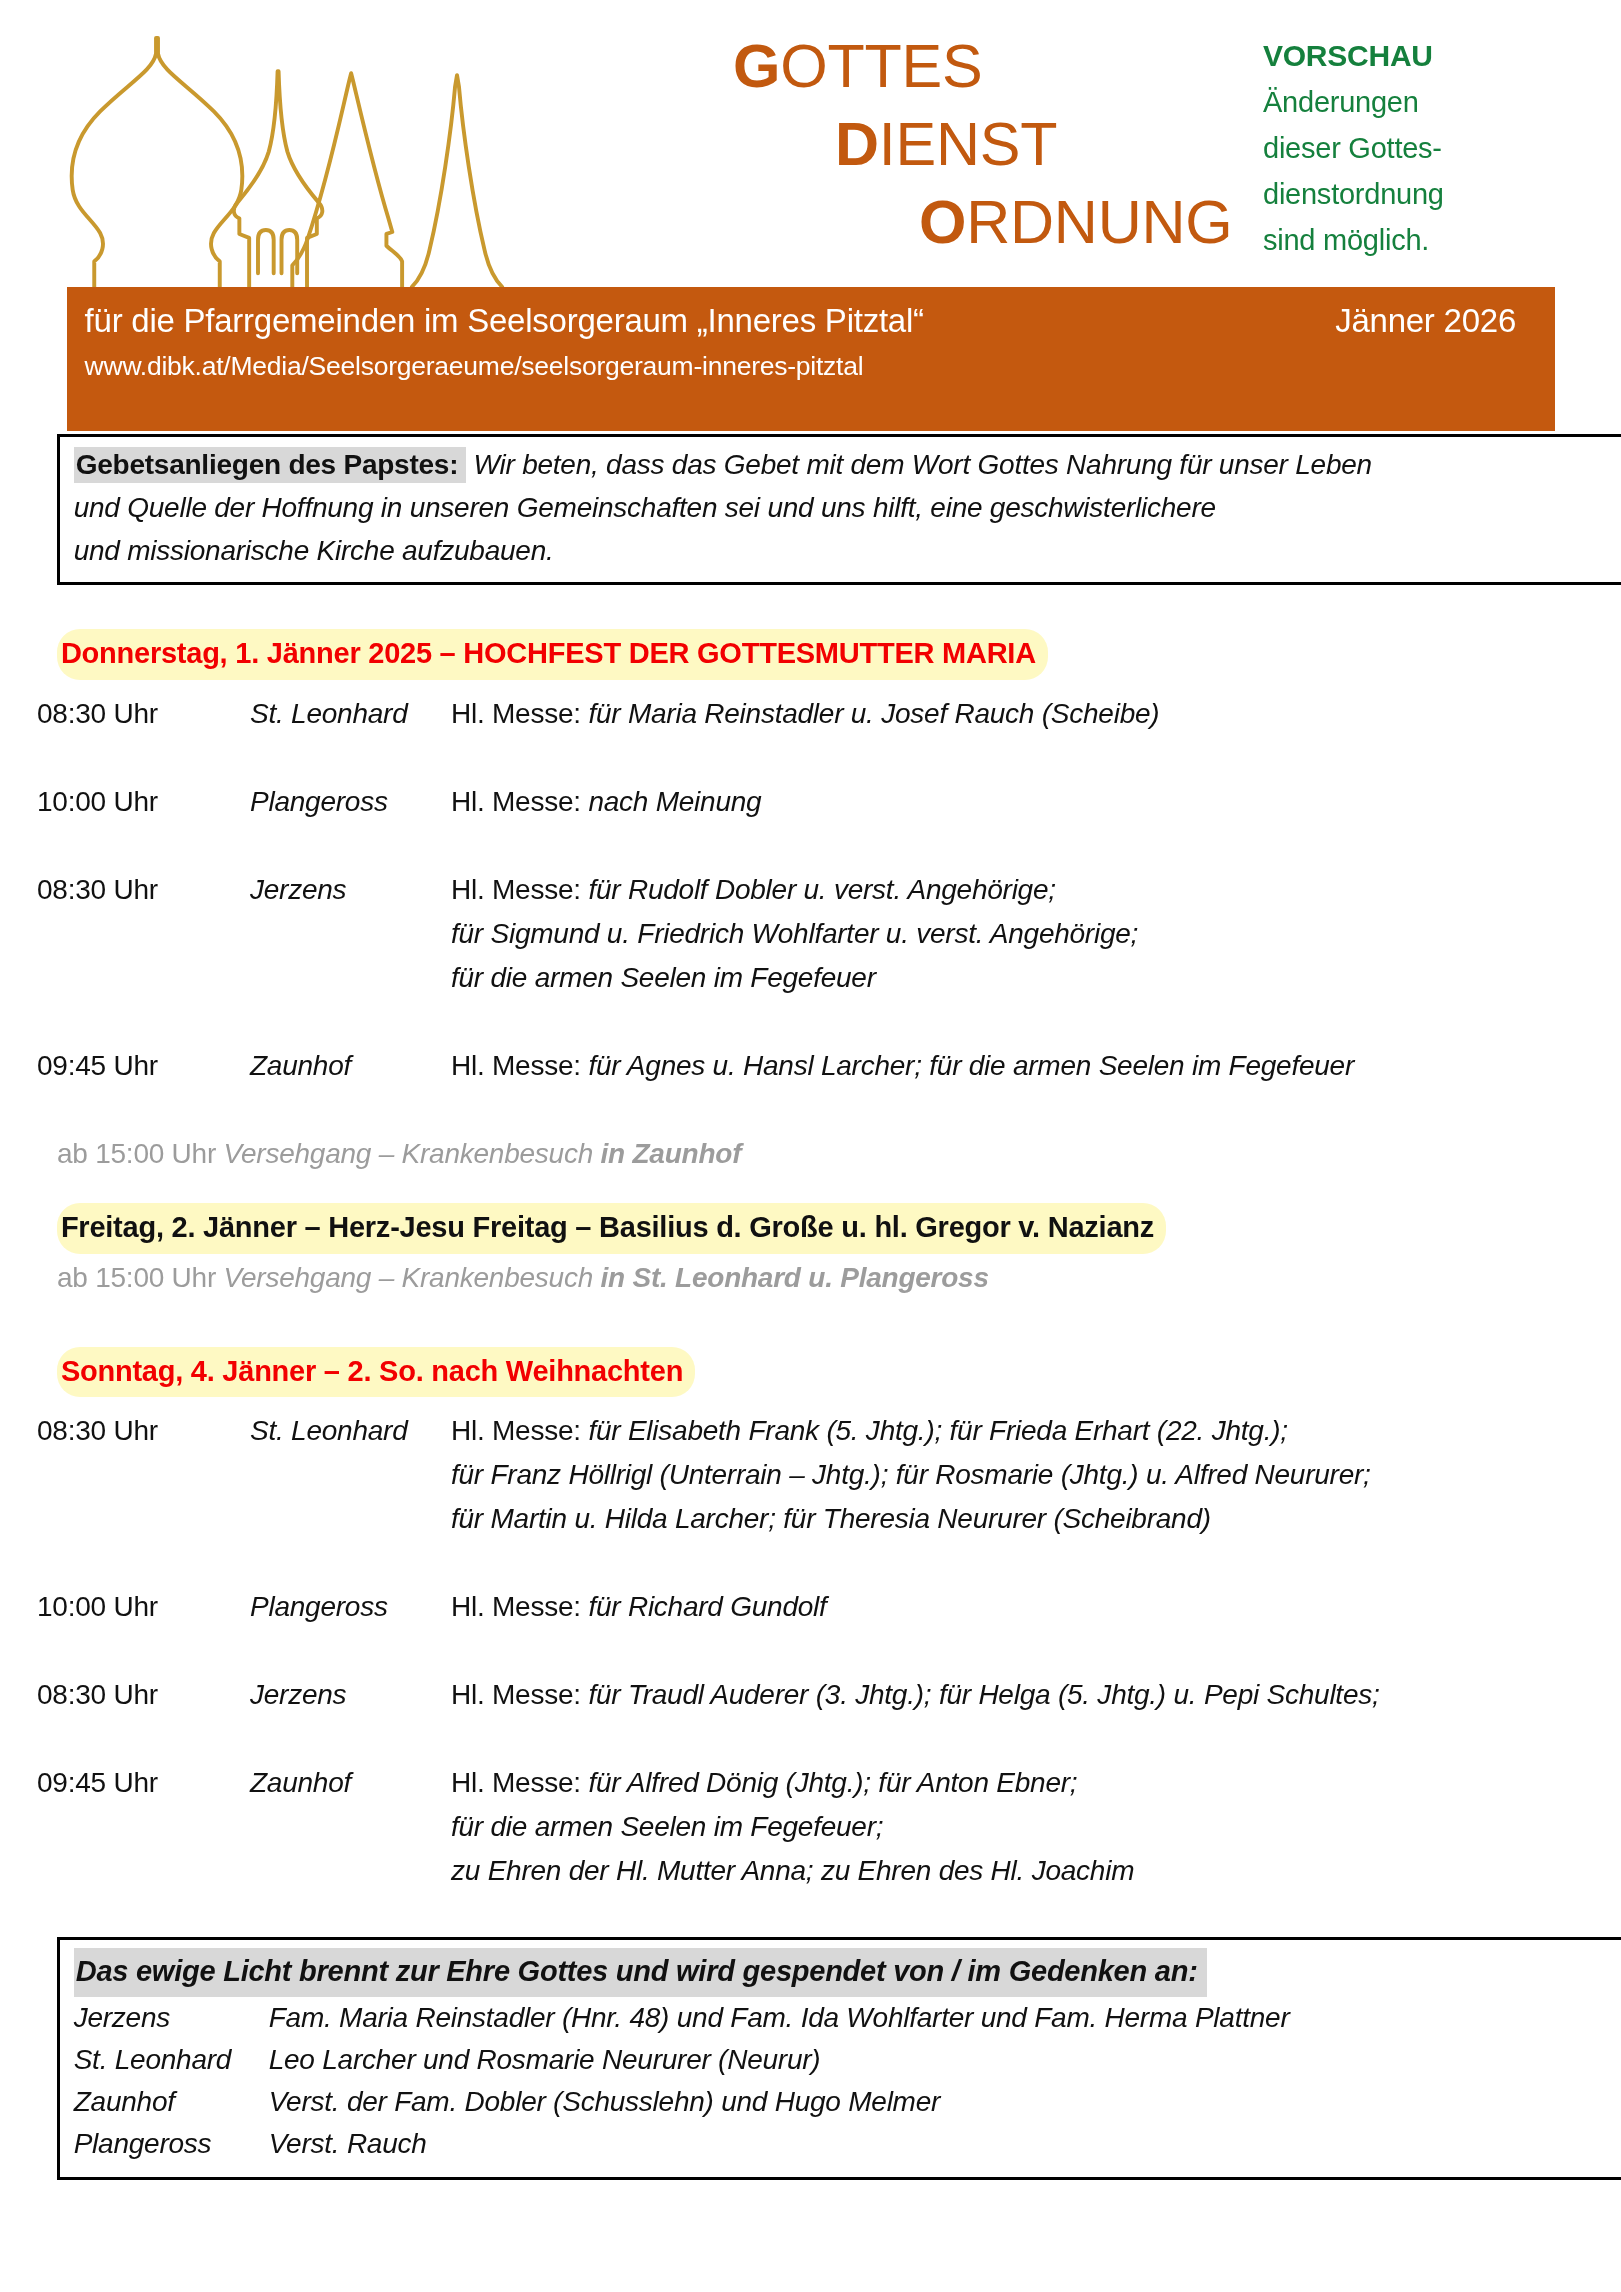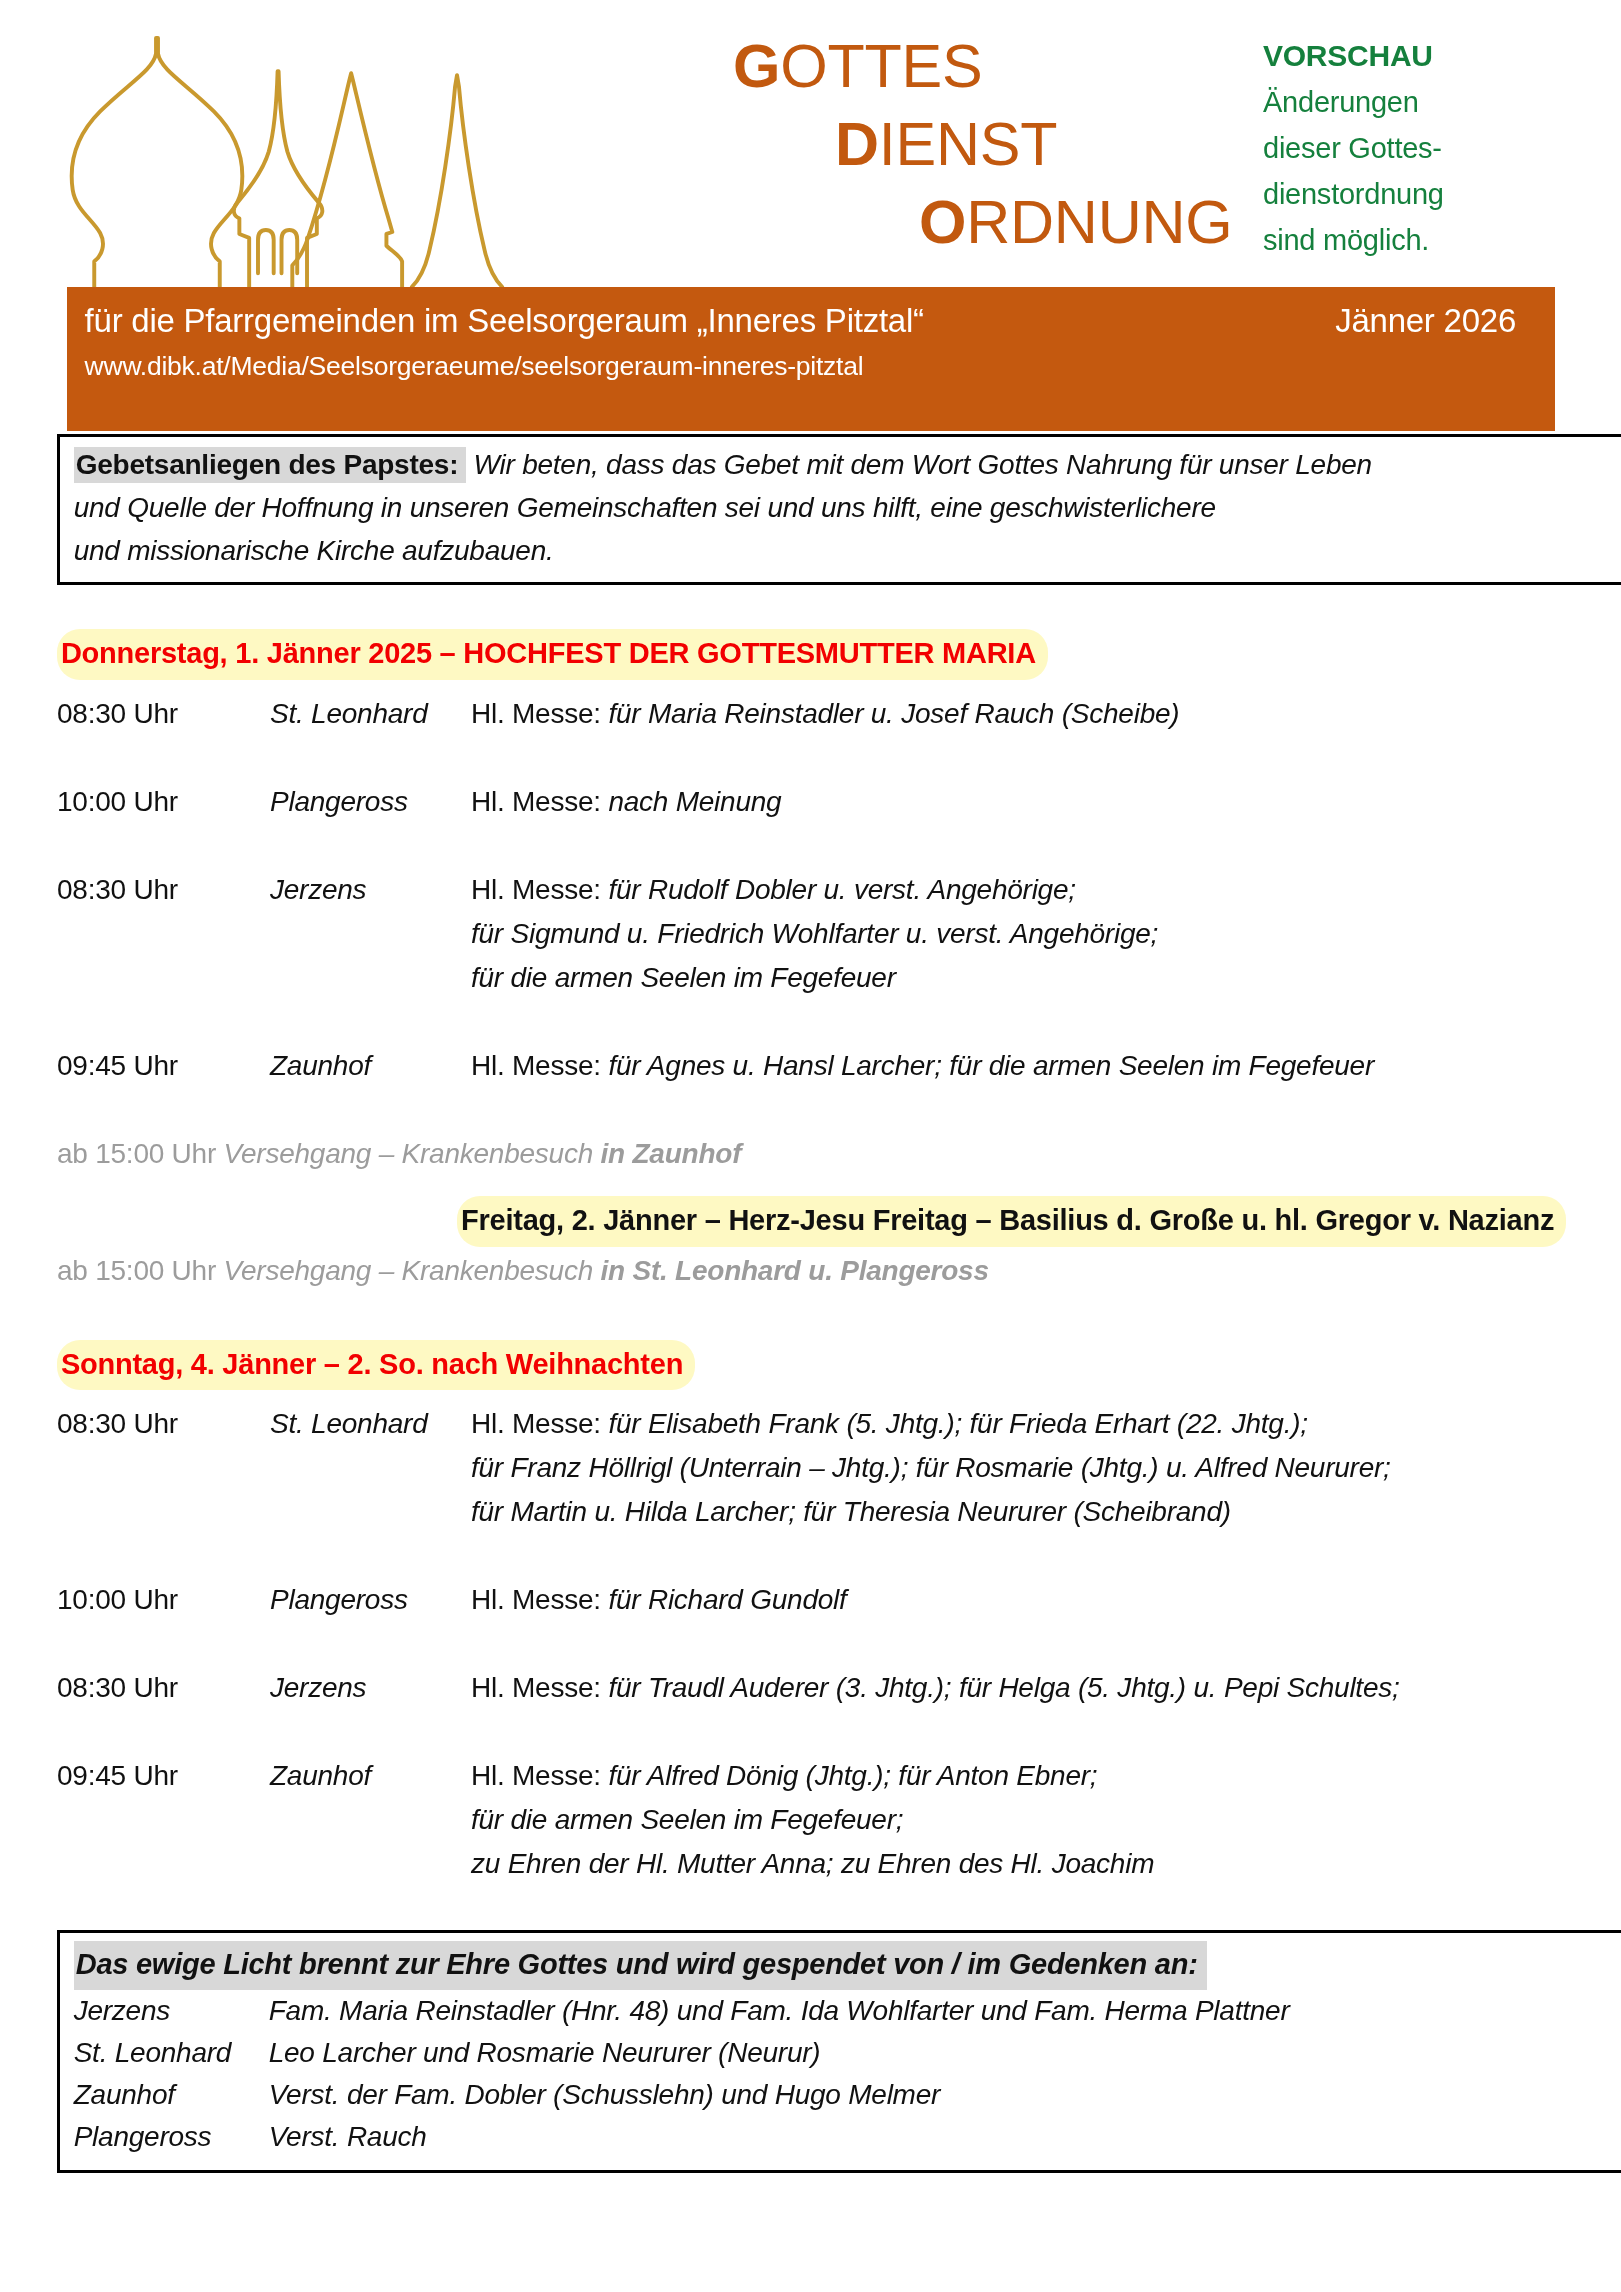--- a/index.html
+++ b/index.html
@@ -32,24 +32,24 @@
   .prayer{position:absolute;left:57px;top:434px;width:1593px;box-sizing:border-box;border:3.9px solid #000;padding:5.9px 13.7px 9.8px;font-size:28px;line-height:43px;font-style:italic;}
   .prayer .label{font-style:normal;font-weight:700;background:#D8D8D8;padding:2px 7.8px 2.9px 2px;}
 
   
   .content{position:absolute;left:0;top:573px;width:1621px;}
   .sec-head{margin:0 55px 0 57px;font-size:29px;font-weight:700;line-height:45px;}
   .sec-head .hl{display:inline-block;background:#fef9c3;padding:2px 11.8px 3.9px 3.9px;border-radius:23px;}
   .sec-head.red .hl{color:#F20000;}
   .sec-head.black .hl{color:#111;}
   .mtA{margin-top:56px;}
-  .mtB{margin-top:20px;text-align:right;}
+  .mtB{margin-top:27px;}
   .mtC{margin-top:47px;}
   .entries{margin-top:11.8px;}
-  .entry{display:grid;grid-template-columns:213px 201px 1fr;margin:0 55px 44px 57px;font-size:28px;line-height:44px;}
+  .entry{display:grid;grid-template-columns:213px 201px 1fr;margin:0 55px 44px 37px;font-size:28px;line-height:44px;}
   .entry .place{font-style:italic;}
   .desc .it{font-style:italic;}
   .desc-line{font-style:italic;}
   .note{margin:0 55px 0 57px;font-size:28px;line-height:44px;color:#9C9C9C;}
   .note .act{font-style:italic;}
   .note .loc{font-style:italic;font-weight:700;}
   .noteB{margin-top:2px;}
 
   
   .elight{margin:9.8px 55px 0 57px;box-sizing:border-box;width:1599px;border:3.9px solid #000;padding:7.8px 13.7px 11.8px;font-size:28px;}

